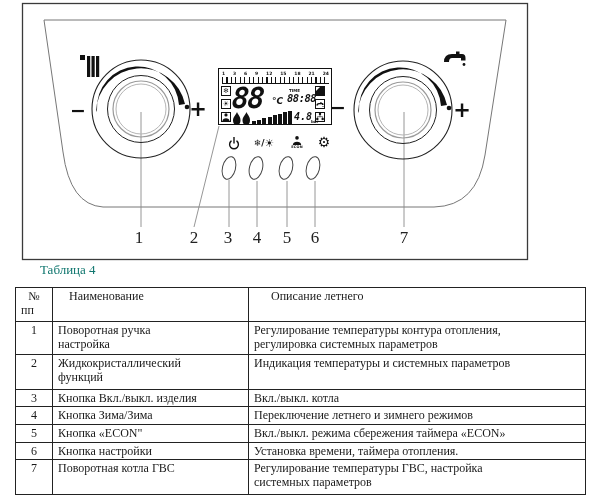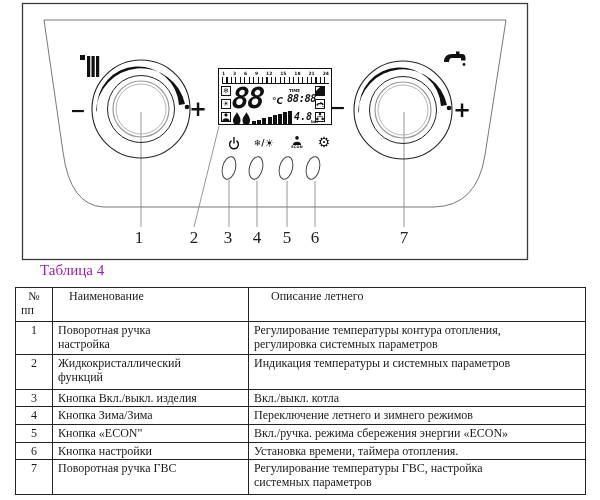--- a/index.html
+++ b/index.html
@@ -24,21 +24,21 @@
   .lcd-bars span{display:block;width:4px;background:#111;}
   .press{position:absolute;left:75px;top:43px;font-family:"DejaVu Sans Mono",monospace;font-size:10px;font-weight:bold;font-style:italic;color:#111;line-height:1;}
   .press-unit{position:absolute;left:92px;top:50px;font-family:"DejaVu Sans",sans-serif;font-size:4px;font-weight:bold;color:#111;}
   
   .oval{position:absolute;width:14px;height:24px;border:1.3px solid #444;border-radius:50%;background:#fff;transform:rotate(14deg);box-sizing:border-box;}
   .btn-icon{position:absolute;display:flex;align-items:center;justify-content:center;color:#111;font-family:"DejaVu Sans",sans-serif;}
   .ws{gap:0;font-weight:bold;}
   .econ-wrap{position:absolute;display:flex;flex-direction:column;align-items:center;color:#111;}
   .econ-label{font-family:"DejaVu Sans",sans-serif;font-size:3.5px;font-weight:bold;letter-spacing:0.2px;}
   
-  .caption{position:absolute;left:40px;top:262px;font-size:15px;color:#a21caf;}
+  .caption{position:absolute;left:40px;top:262px;font-size:13px;color:#0f766e;}
   table.spec{position:absolute;left:15px;top:287px;width:570px;border-collapse:collapse;table-layout:fixed;font-size:12px;line-height:1.18;color:#1a1a1a;}
   table.spec td{border:1px solid #222;vertical-align:top;padding:1px 5px;white-space:pre-line;overflow:hidden;}
   td.num{text-align:center;padding:1px 2px;}
   .h-pad2{padding-left:16px !important;}
   .h-pad3{padding-left:22px !important;}
 </style>
 </head>
 <body>
 
 <div class="page">
@@ -233,28 +233,28 @@
         <td>Вкл./выкл. котла</td>
       </tr>
       <tr style="height:18px">
         <td class="num">4</td>
         <td>Кнопка Зима/Зима</td>
         <td>Переключение летнего и зимнего режимов</td>
       </tr>
       <tr style="height:18px">
         <td class="num">5</td>
         <td>Кнопка «ECON"</td>
-        <td>Вкл./ручка. режима сбережения энергии «ECON»</td>
+        <td>Вкл./выкл. режима сбережения таймера «ECON»</td>
       </tr>
       <tr style="height:17px">
         <td class="num">6</td>
         <td>Кнопка настройки</td>
         <td>Установка времени, таймера отопления.</td>
       </tr>
       <tr style="height:35px">
         <td class="num">7</td>
-        <td>Поворотная ручка ГВС</td>
+        <td>Поворотная котла ГВС</td>
         <td>Регулирование температуры ГВС, настройка
 системных параметров</td>
       </tr>
     </tbody>
   </table>
 </div>
 
 </body></html>

